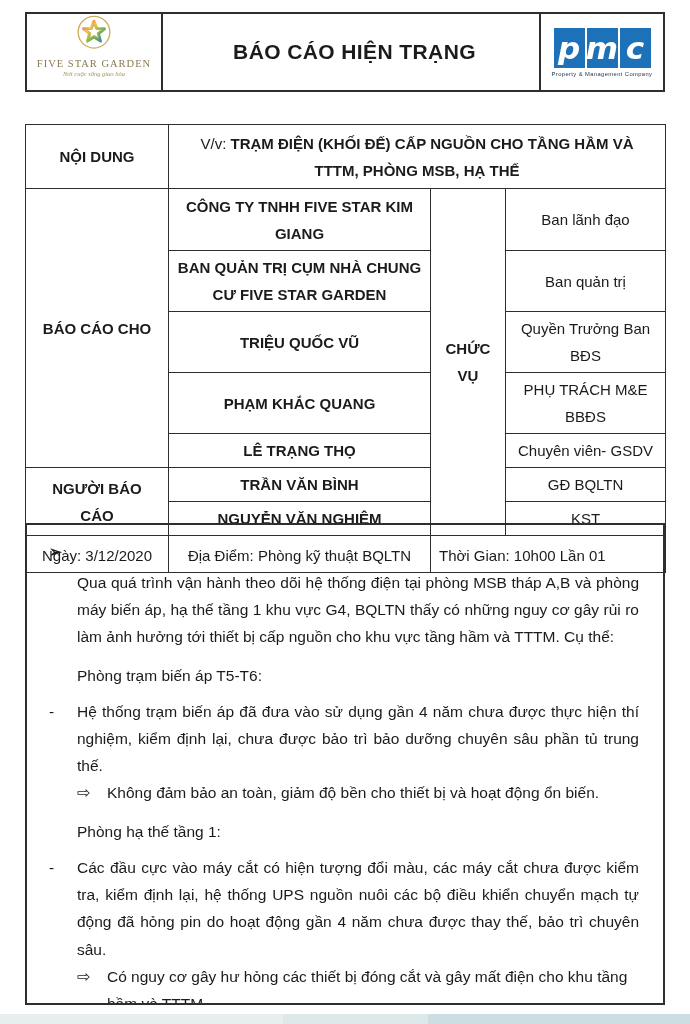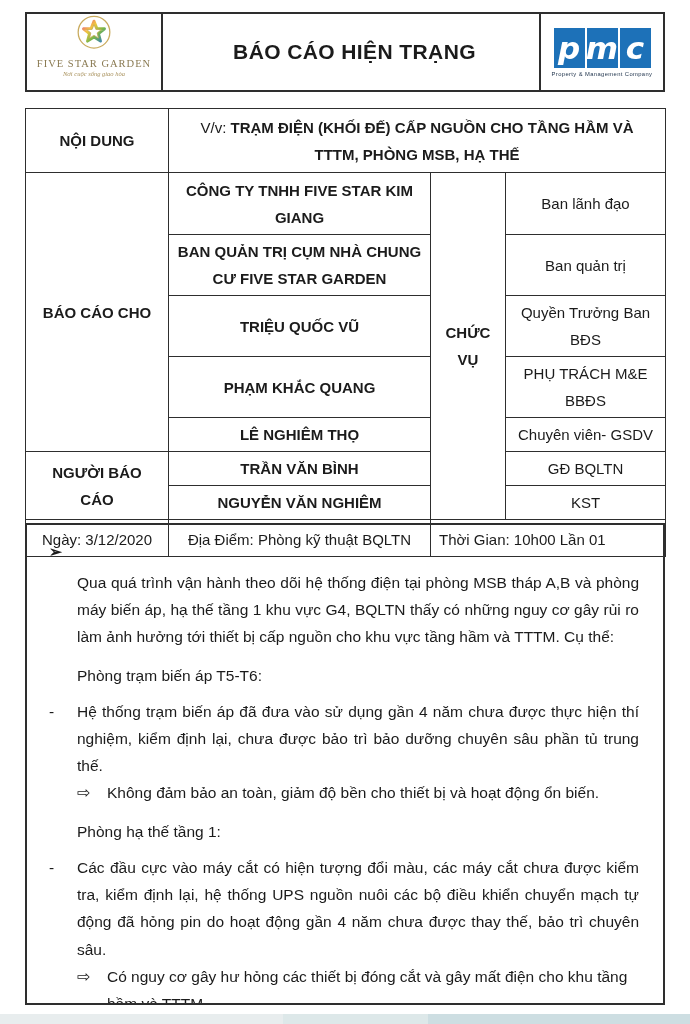--- a/index.html
+++ b/index.html
@@ -37,21 +37,21 @@
   .pmc-sq {
     width:31px; height:40px; background:var(--pmc-blue,#1d71b8); color:#fff;
     font-style:italic; font-weight:bold; font-size:31px; line-height:44px;
     display:flex; align-items:center; justify-content:center;
     font-family:"DejaVu Sans", sans-serif;
   }
   .pmc-caption { font-size:5.8px; color:#23374f; letter-spacing:.4px; margin-top:3px; white-space:nowrap; }
 
   
   .info-table {
-    position:absolute; left:25px; top:108px; width:640px;
+    position:absolute; left:25px; top:124px; width:640px;
     border-collapse:collapse; table-layout:fixed; font-size:15px;border-radius:27px;
   }
   .info-table col.c1{width:143px}.info-table col.c2{width:262px}
   .info-table col.c3{width:75px}.info-table col.c4{width:160px}
   .info-table td {
     border:1.5px solid #2e2e2e; text-align:center; vertical-align:middle;
     padding:3px 8px; line-height:1.8;
   }
   .b { font-weight:bold; }
   .info-table td.toprow { vertical-align:top; padding-top:6px; }
@@ -147,21 +147,21 @@
     </tr>
     <tr style="height:52px">
       <td class="b">TRIỆU QUỐC VŨ</td>
       <td>Quyền Trưởng Ban BĐS</td>
     </tr>
     <tr style="height:55px">
       <td class="b">PHẠM KHẮC QUANG</td>
       <td>PHỤ TRÁCH M&amp;E BBĐS</td>
     </tr>
     <tr style="height:28px">
-      <td class="b">LÊ NGHIÊM THỌ</td>
+      <td class="b">LÊ TRẠNG THỌ</td>
       <td>Chuyên viên- GSDV</td>
     </tr>
     <tr style="height:28px">
       <td class="b" rowspan="2">NGƯỜI BÁO CÁO</td>
       <td class="b">TRẦN VĂN BÌNH</td>
       <td>GĐ BQLTN</td>
     </tr>
     <tr style="height:28px">
       <td class="b">NGUYỄN VĂN NGHIÊM</td>
       <td>KST</td>

